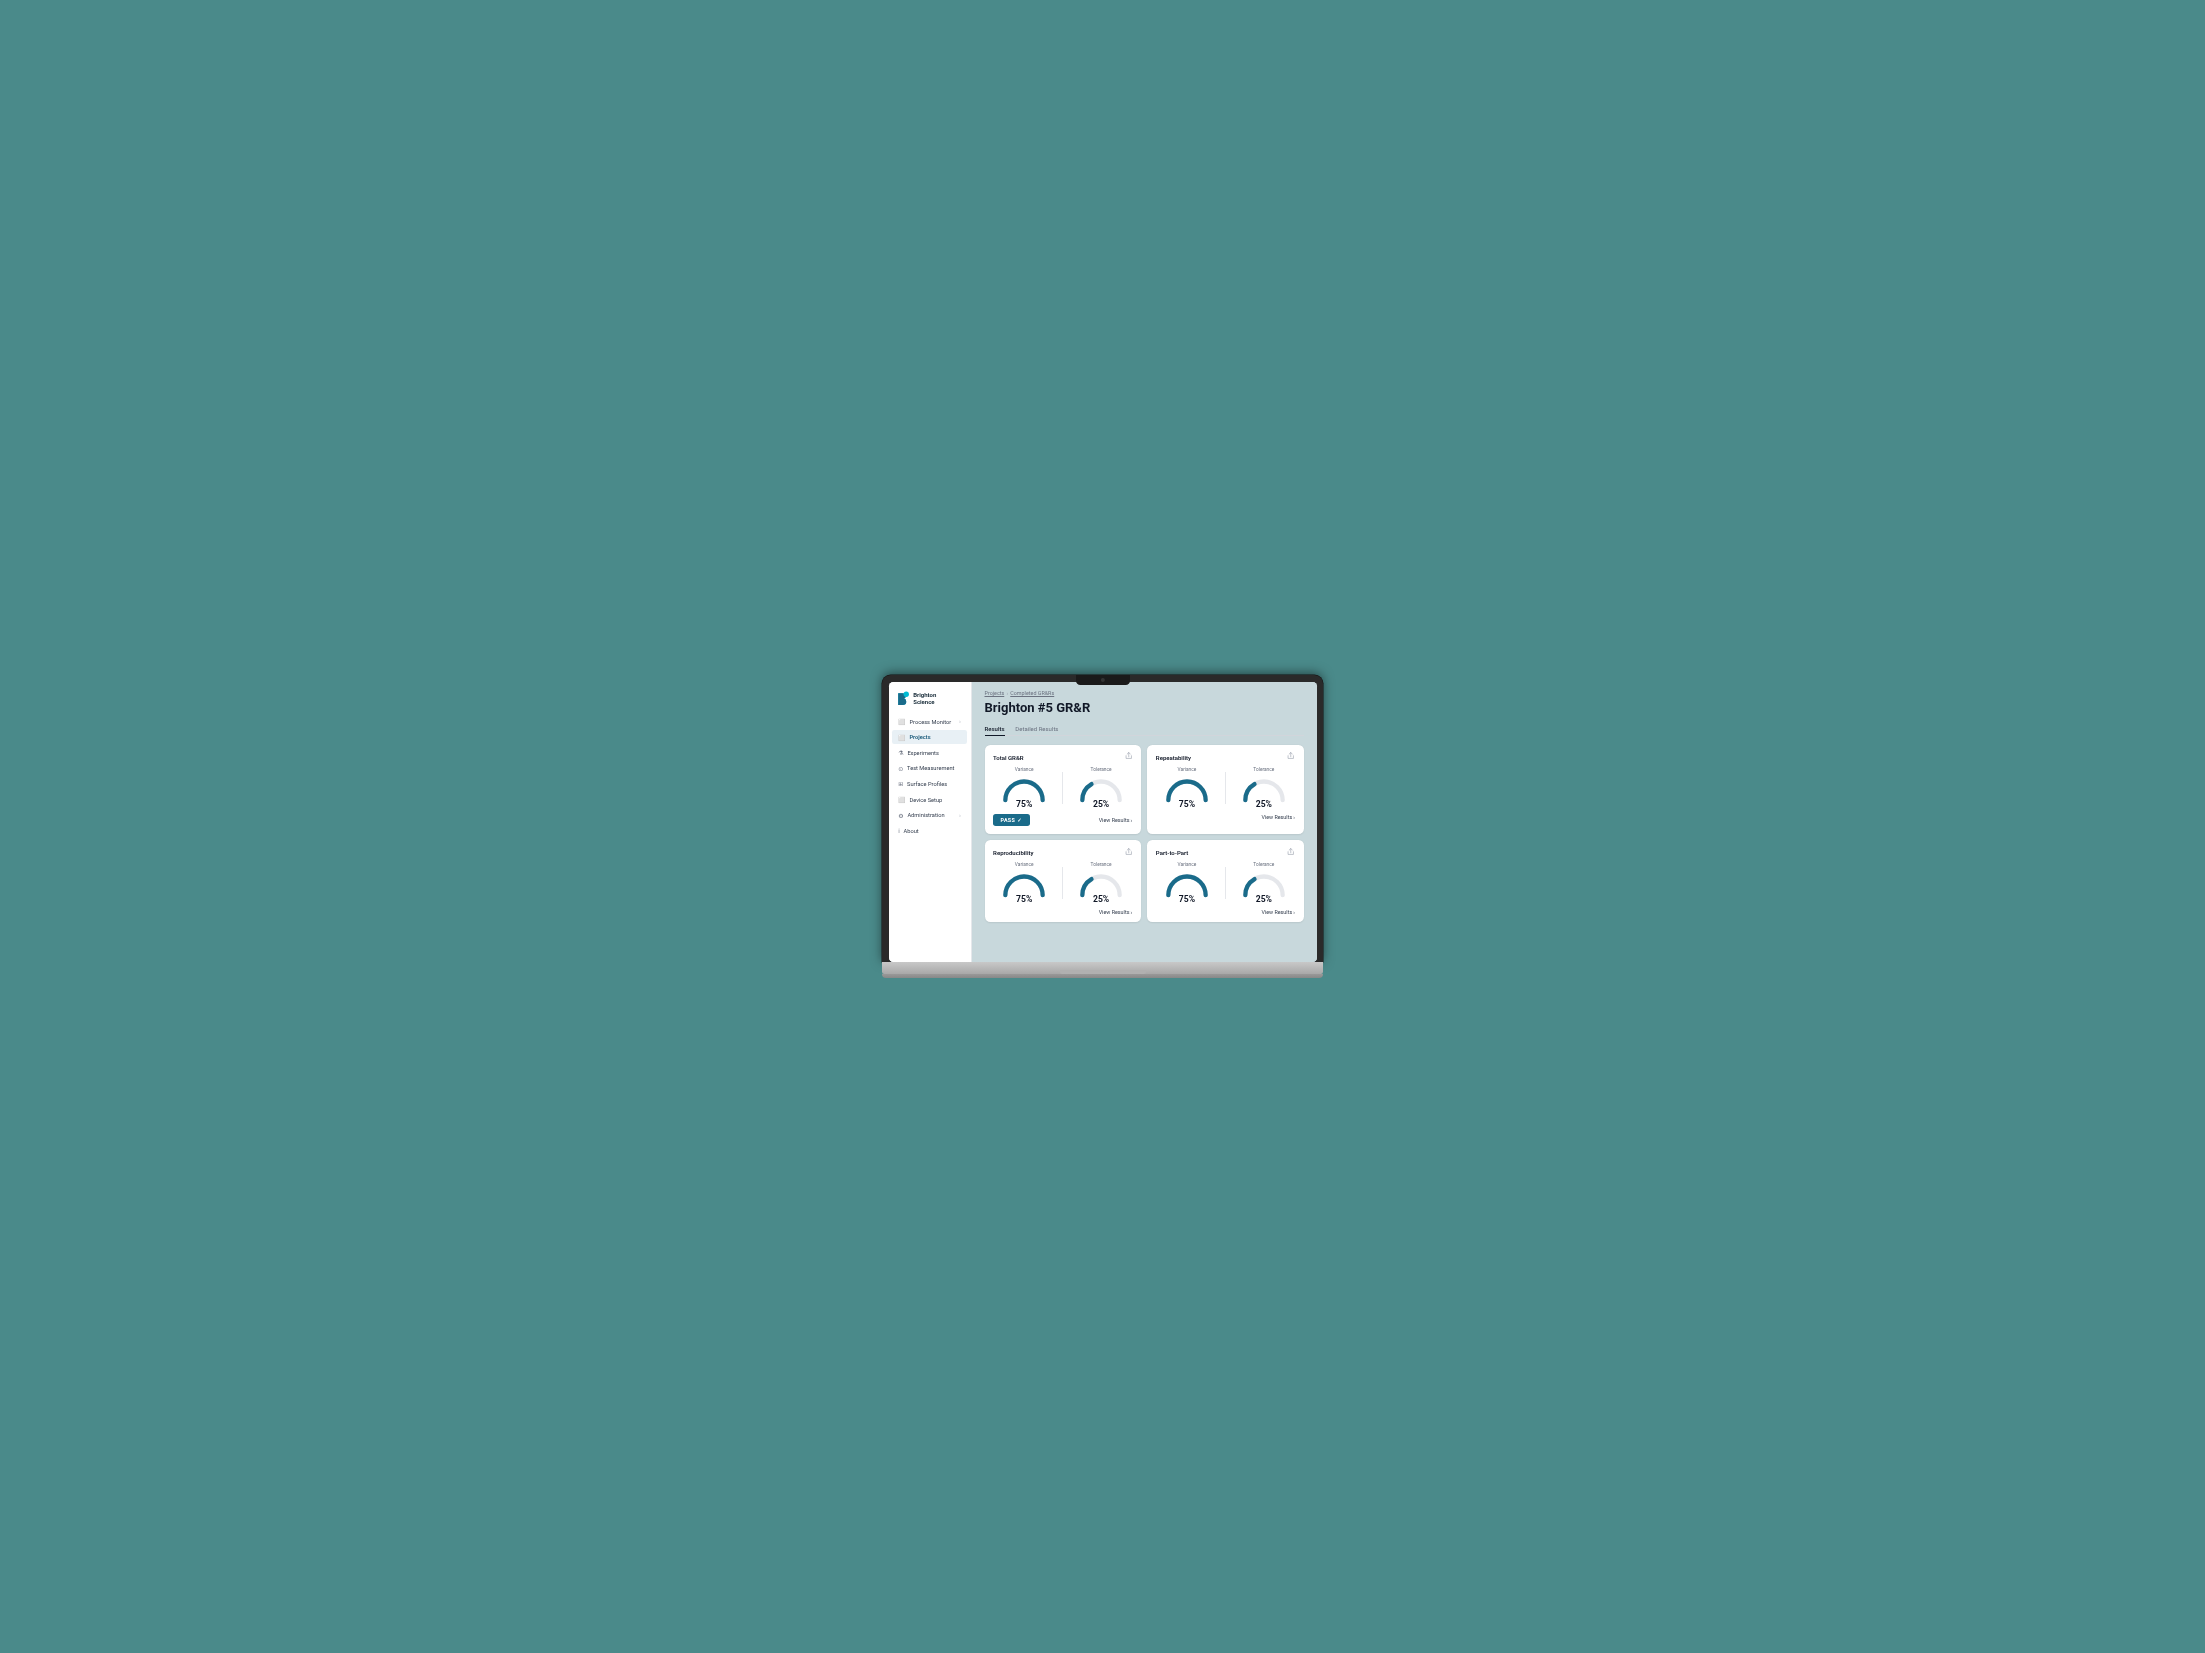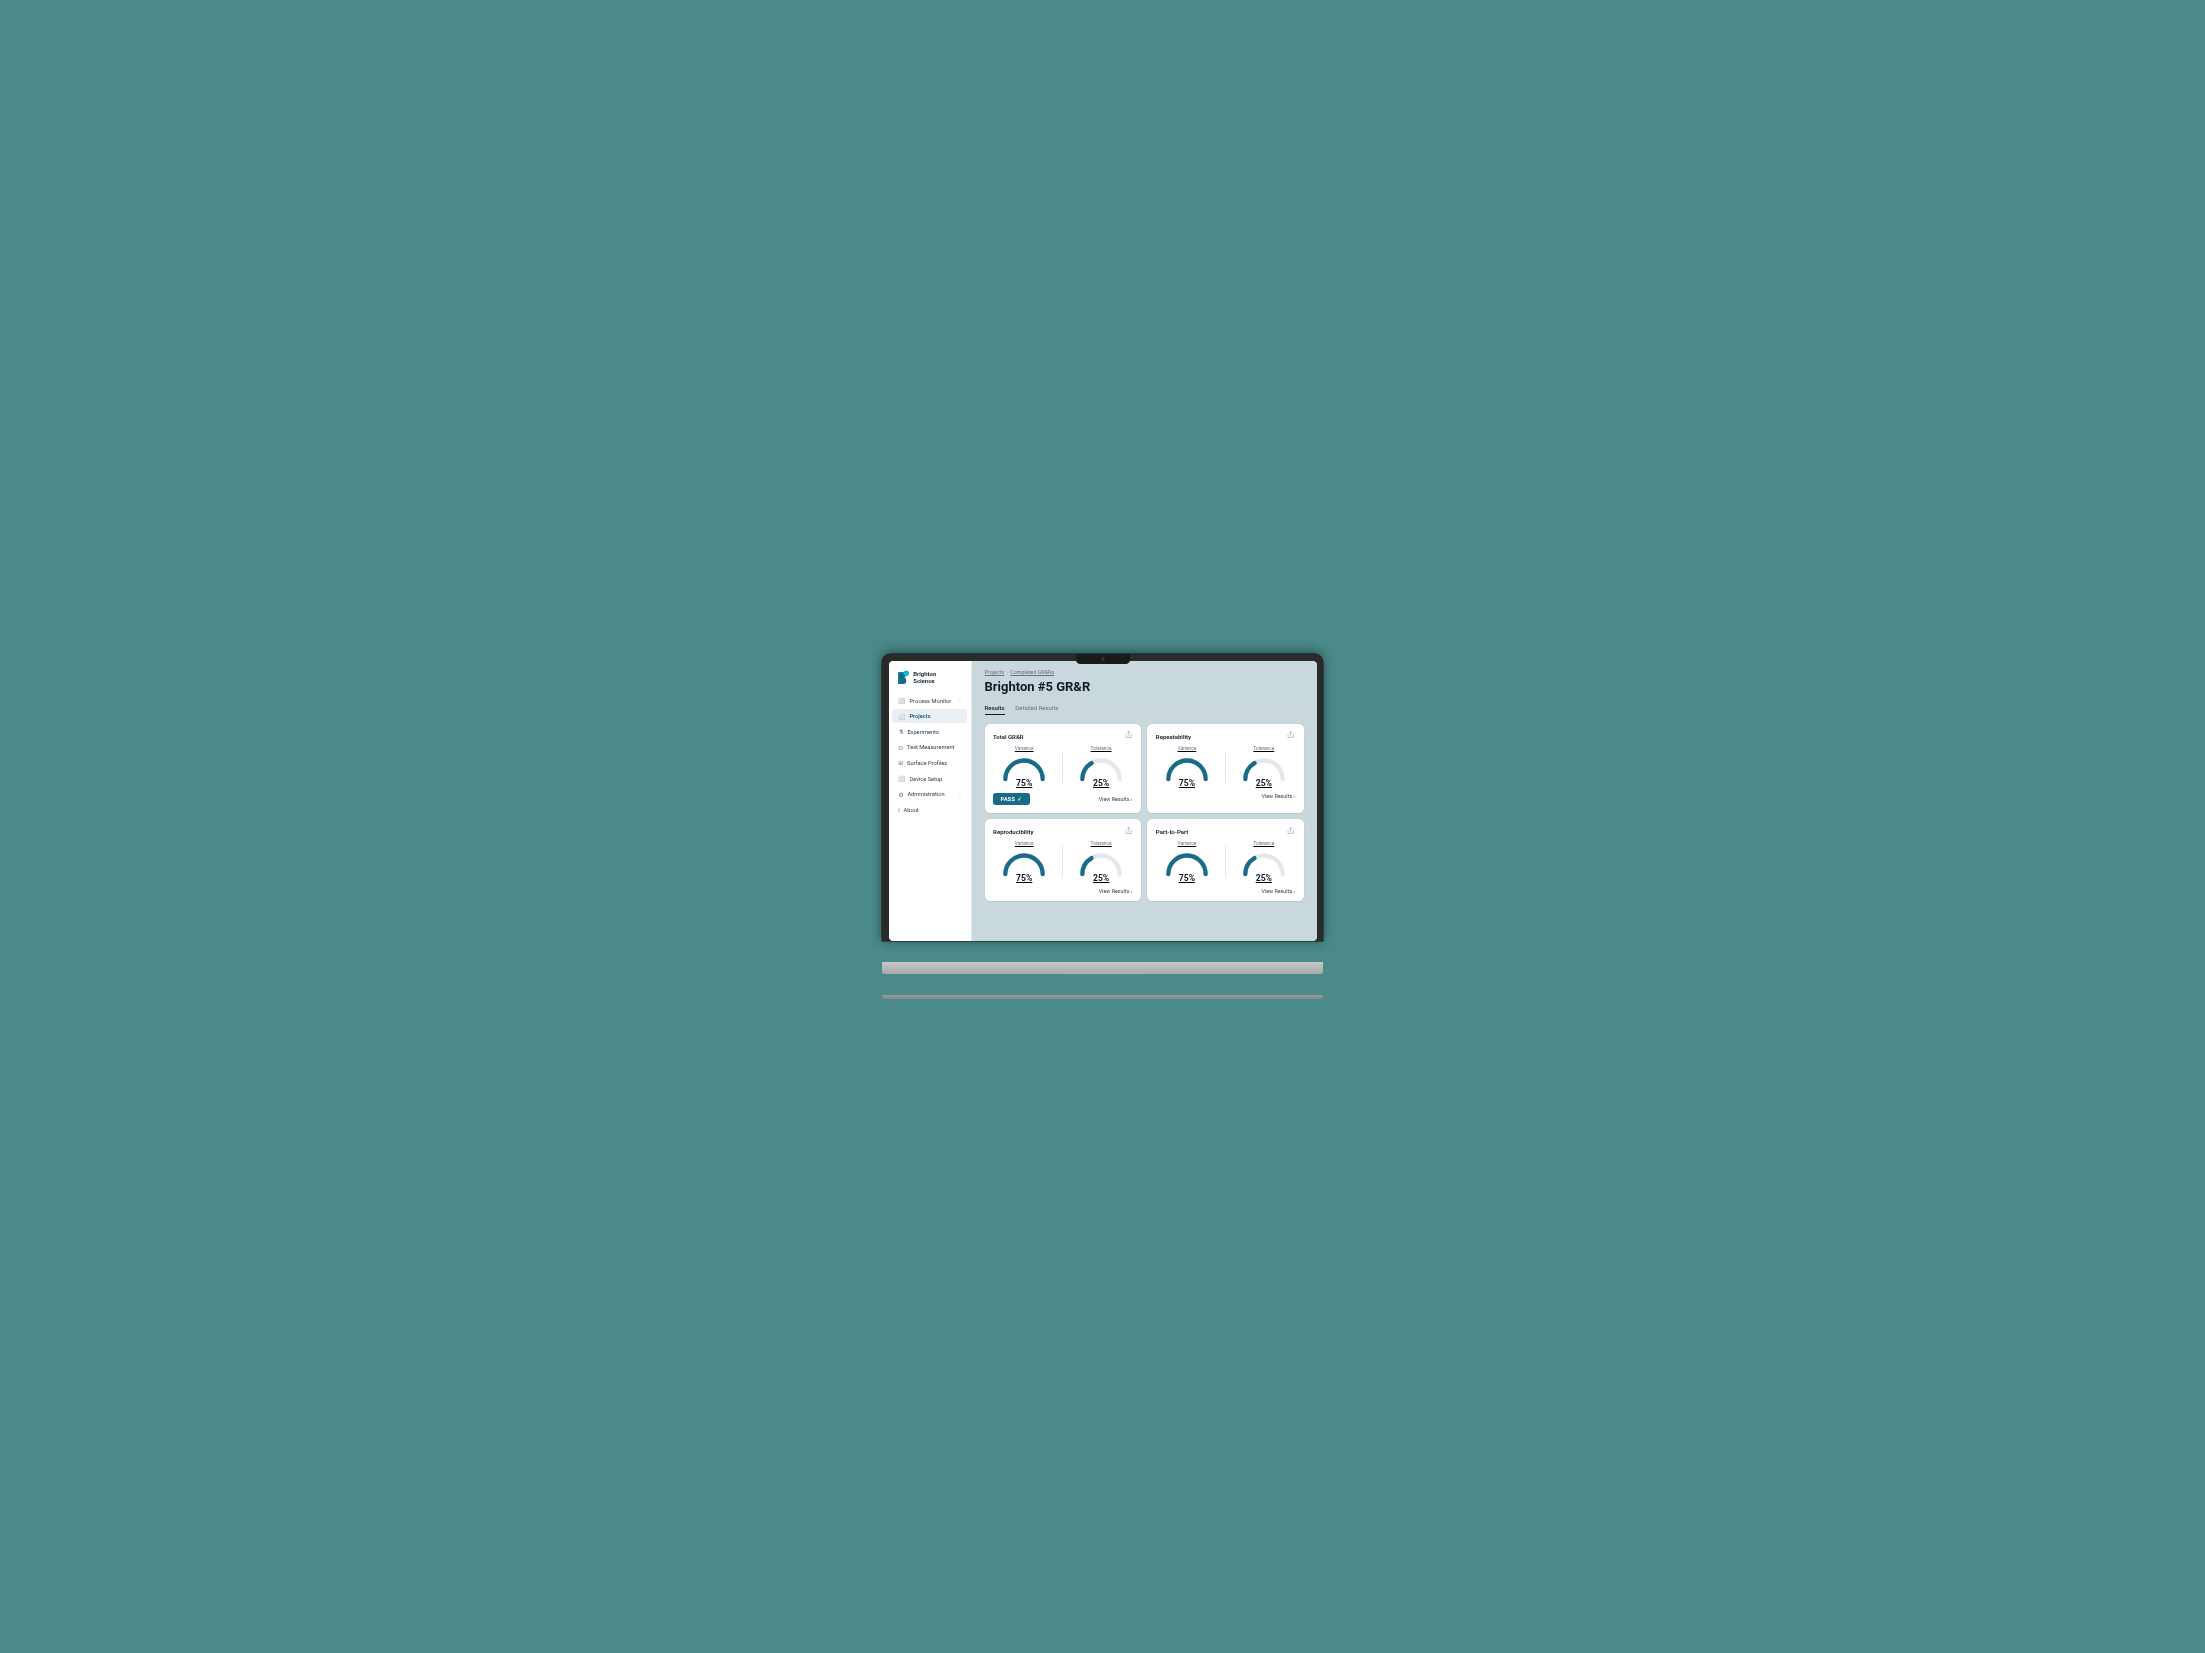--- a/index.html
+++ b/index.html
@@ -11,21 +11,20 @@
       min-height: 100vh;
       font-family: -apple-system, BlinkMacSystemFont, 'Segoe UI', Roboto, sans-serif;
     }
 
     .laptop-wrapper {
       position: relative;
       width: 441px;
       display: flex;
       flex-direction: column;
       align-items: center;
-      gap: 21px;
     }
 
     .laptop-screen-bezel {
       width: 441px;
       background: #2a2a2a;
       border-radius: 8.6px 8.6px 0 0;
       padding: 6.5px 6.5px 0 6.5px;
       box-shadow: 0 -1.1px 10.8px rgba(0,0,0,0.5), 0 0 0 0.5px #1a1a1a;
       position: relative;
     }
@@ -251,21 +250,20 @@
       align-items: center;
       justify-content: space-around;
       margin-bottom: 4.3px;
     }
 
     .gauge-container {
       display: flex;
       flex-direction: column;
       align-items: center;
       gap: 1.1px;
-      text-decoration: underline;
     }
 
     .gauge-label {
       font-size: 4.8px;
       color: #6b7280;
       margin-bottom: 2.2px;
     }
 
     .gauge-svg {
       width: 48px;

